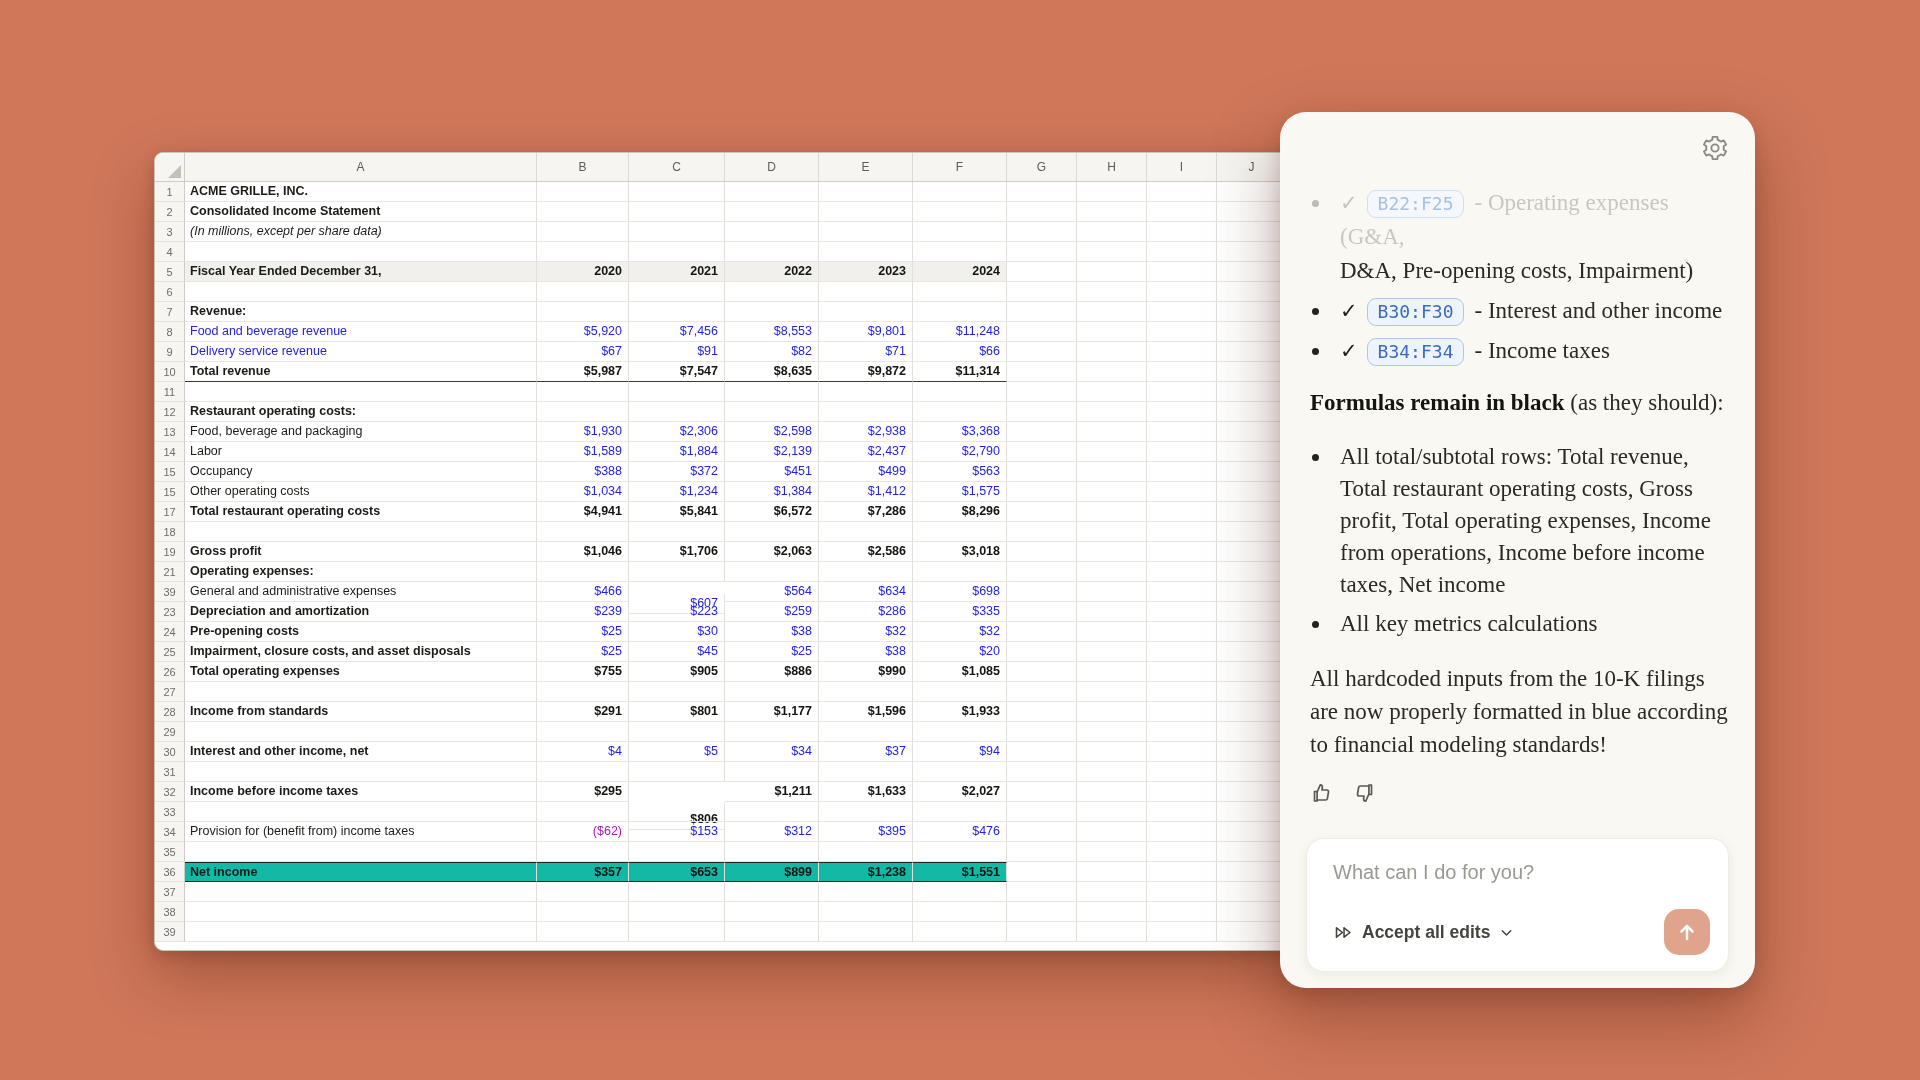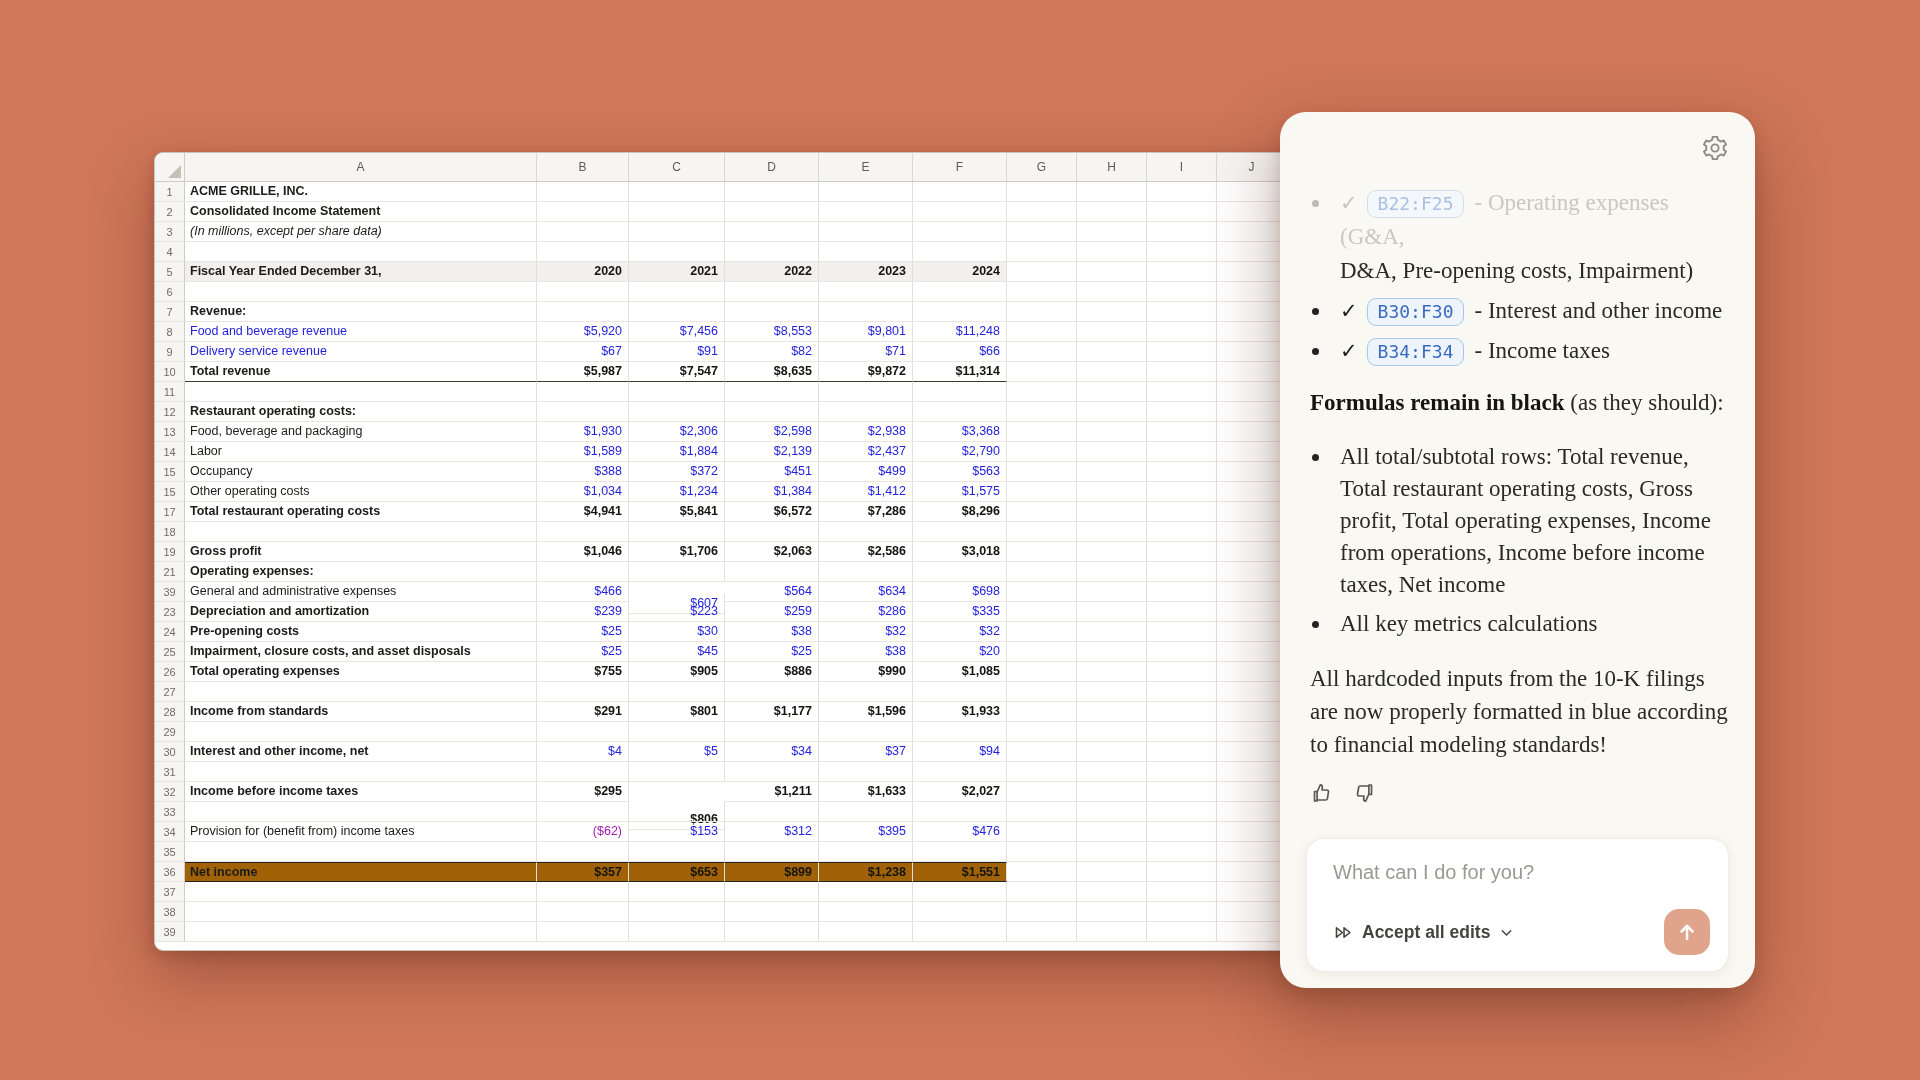--- a/index.html
+++ b/index.html
@@ -25,21 +25,21 @@
      overflow:hidden;white-space:nowrap;color:#1b1b18;}
   .fill{flex:1 1 auto;border-right:none;}
   .lab{padding-left:5px;}
   .num{text-align:right;padding-right:6px;}
   .b{font-weight:700;}
   .i{font-style:italic;}
   .blue{color:#2323DC;}
   .boldv{font-weight:700;color:#141411;}
   .red{color:#a21caf;}
   .shade{background:#f1f0ec;}
-  .yellow{background:#a16207;border-top:1.5px solid #23231f;border-bottom:1.5px solid #23231f;}
+  .yellow{background:#14b8a6;border-top:1.5px solid #23231f;border-bottom:1.5px solid #23231f;}
   .uline{border-bottom:1.5px solid #3a3a35;}
 
   
   .panel{position:absolute;left:1280px;top:112px;width:475px;height:876px;
          background:#FAF8F2;border-radius:26px;
          box-shadow:0 30px 70px rgba(70,25,8,.38),0 6px 18px rgba(70,25,8,.16);}
   .gear{position:absolute;top:22px;right:26px;width:28px;height:28px;cursor:pointer;}
   .pcontent{position:absolute;top:74px;left:30px;right:24px;
             font-family:"Liberation Serif","DejaVu Serif",serif;color:#2a2a24;font-size:23px;}
   .citem{position:relative;padding-left:30px;line-height:34px;margin-bottom:6px;}

